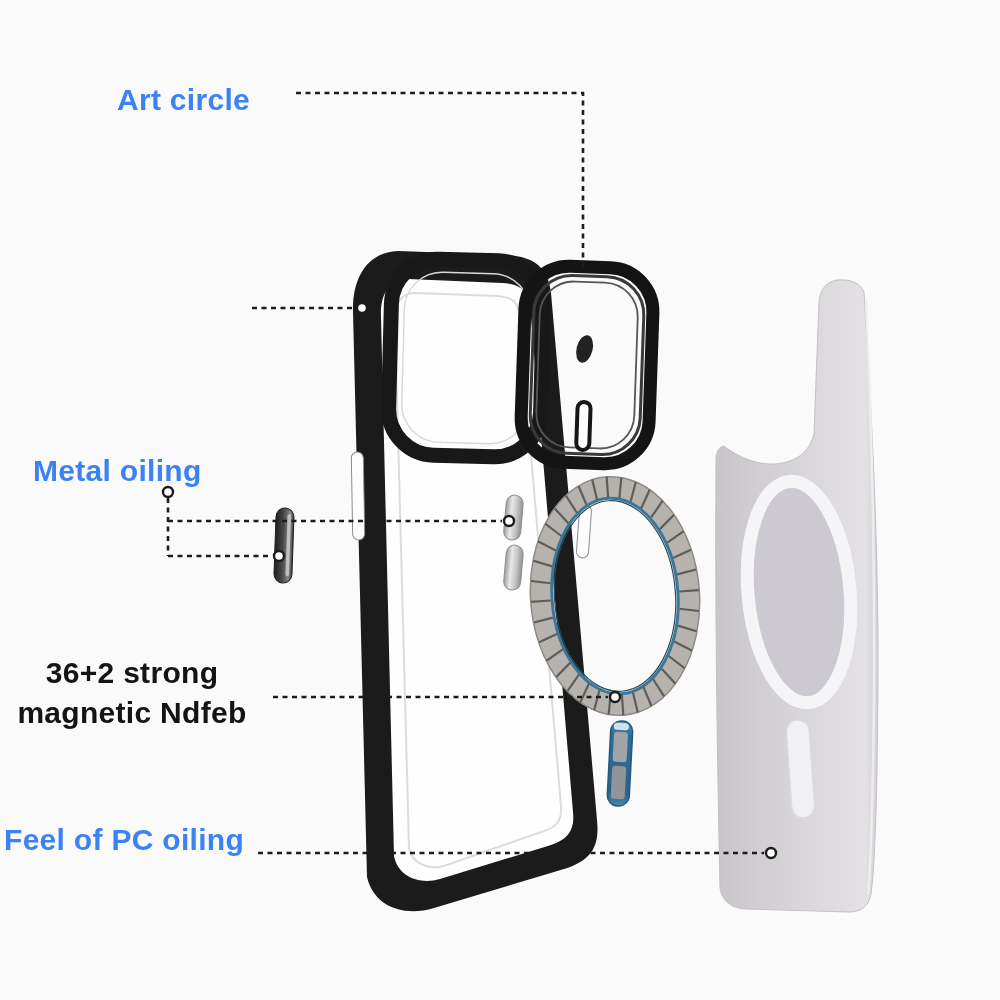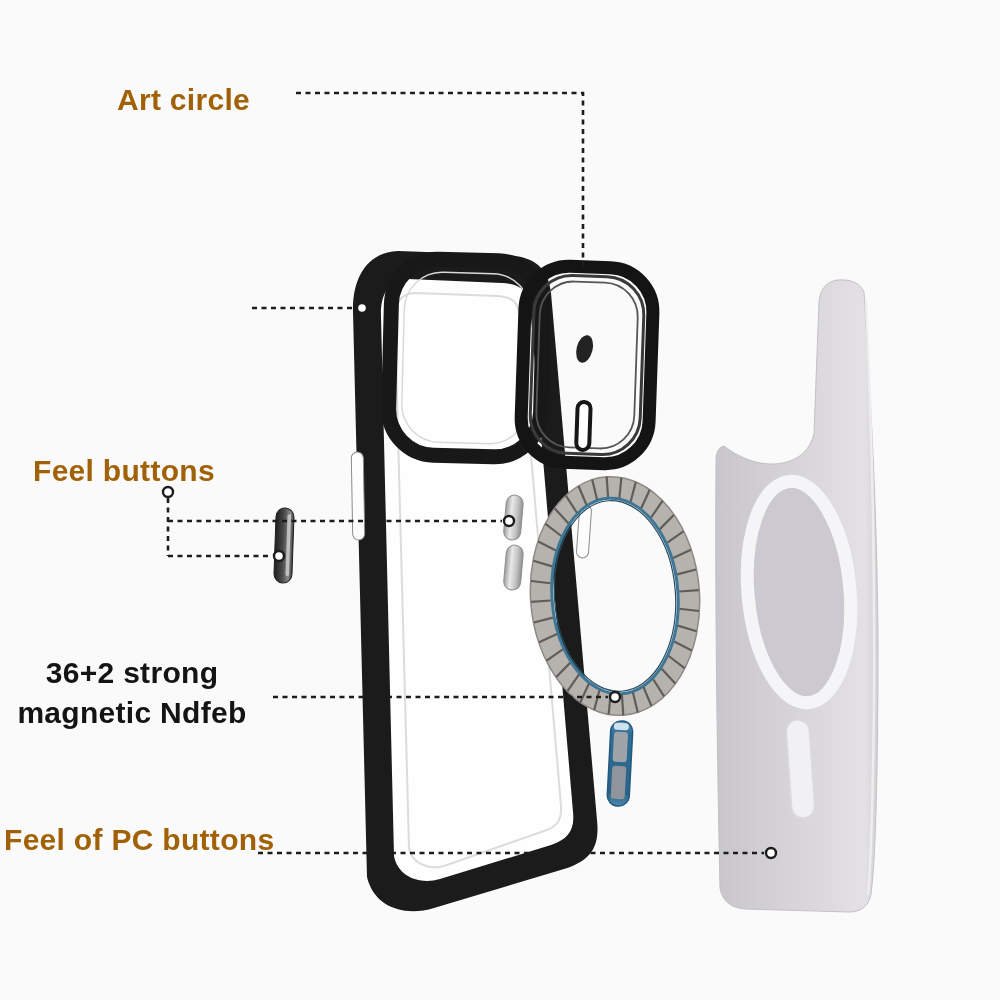--- a/index.html
+++ b/index.html
@@ -8,21 +8,21 @@
     width:1000px;height:1000px;
     background:#fbfafa;
     font-family:"Liberation Sans", sans-serif;
     overflow:hidden;
   }
   .stage svg{position:absolute;left:0;top:0;}
   .lbl{
     position:absolute;
     font-weight:700;
     font-size:30px;
-    color:#a16207;
+    color:#3b82f6;
     letter-spacing:.3px;
     white-space:nowrap;
     line-height:1.1;
   }
   .lbl-magnet{
     position:absolute;
     left:-6px;top:653px;width:276px;
     text-align:center;
     font-weight:700;font-size:30px;color:#141414;
     line-height:40px;letter-spacing:.3px;
@@ -200,21 +200,21 @@
     <path class="dash" d="M 273 697 L 608 697"></path>
     <circle class="dot" cx="615" cy="697" r="5"></circle>
     <path class="dash" d="M 258 853 L 764 853"></path>
     <circle class="dot" cx="771" cy="853" r="5"></circle>
   </g>
 </svg>
 
   <div class="lbl" style="left:117px;top:83px">Art circle</div>
 
 
-  <div class="lbl" style="left:33px;top:454px">Feel buttons</div>
+  <div class="lbl" style="left:33px;top:454px">Metal oiling</div>
 
   <div class="lbl-magnet">
     <div>36+2 strong</div>
     <div>magnetic Ndfeb</div>
   </div>
 
-  <div class="lbl" style="left:4px;top:823px">Feel of PC buttons</div>
+  <div class="lbl" style="left:4px;top:823px">Feel of PC oiling</div>
 </div>
 
 </body></html>

